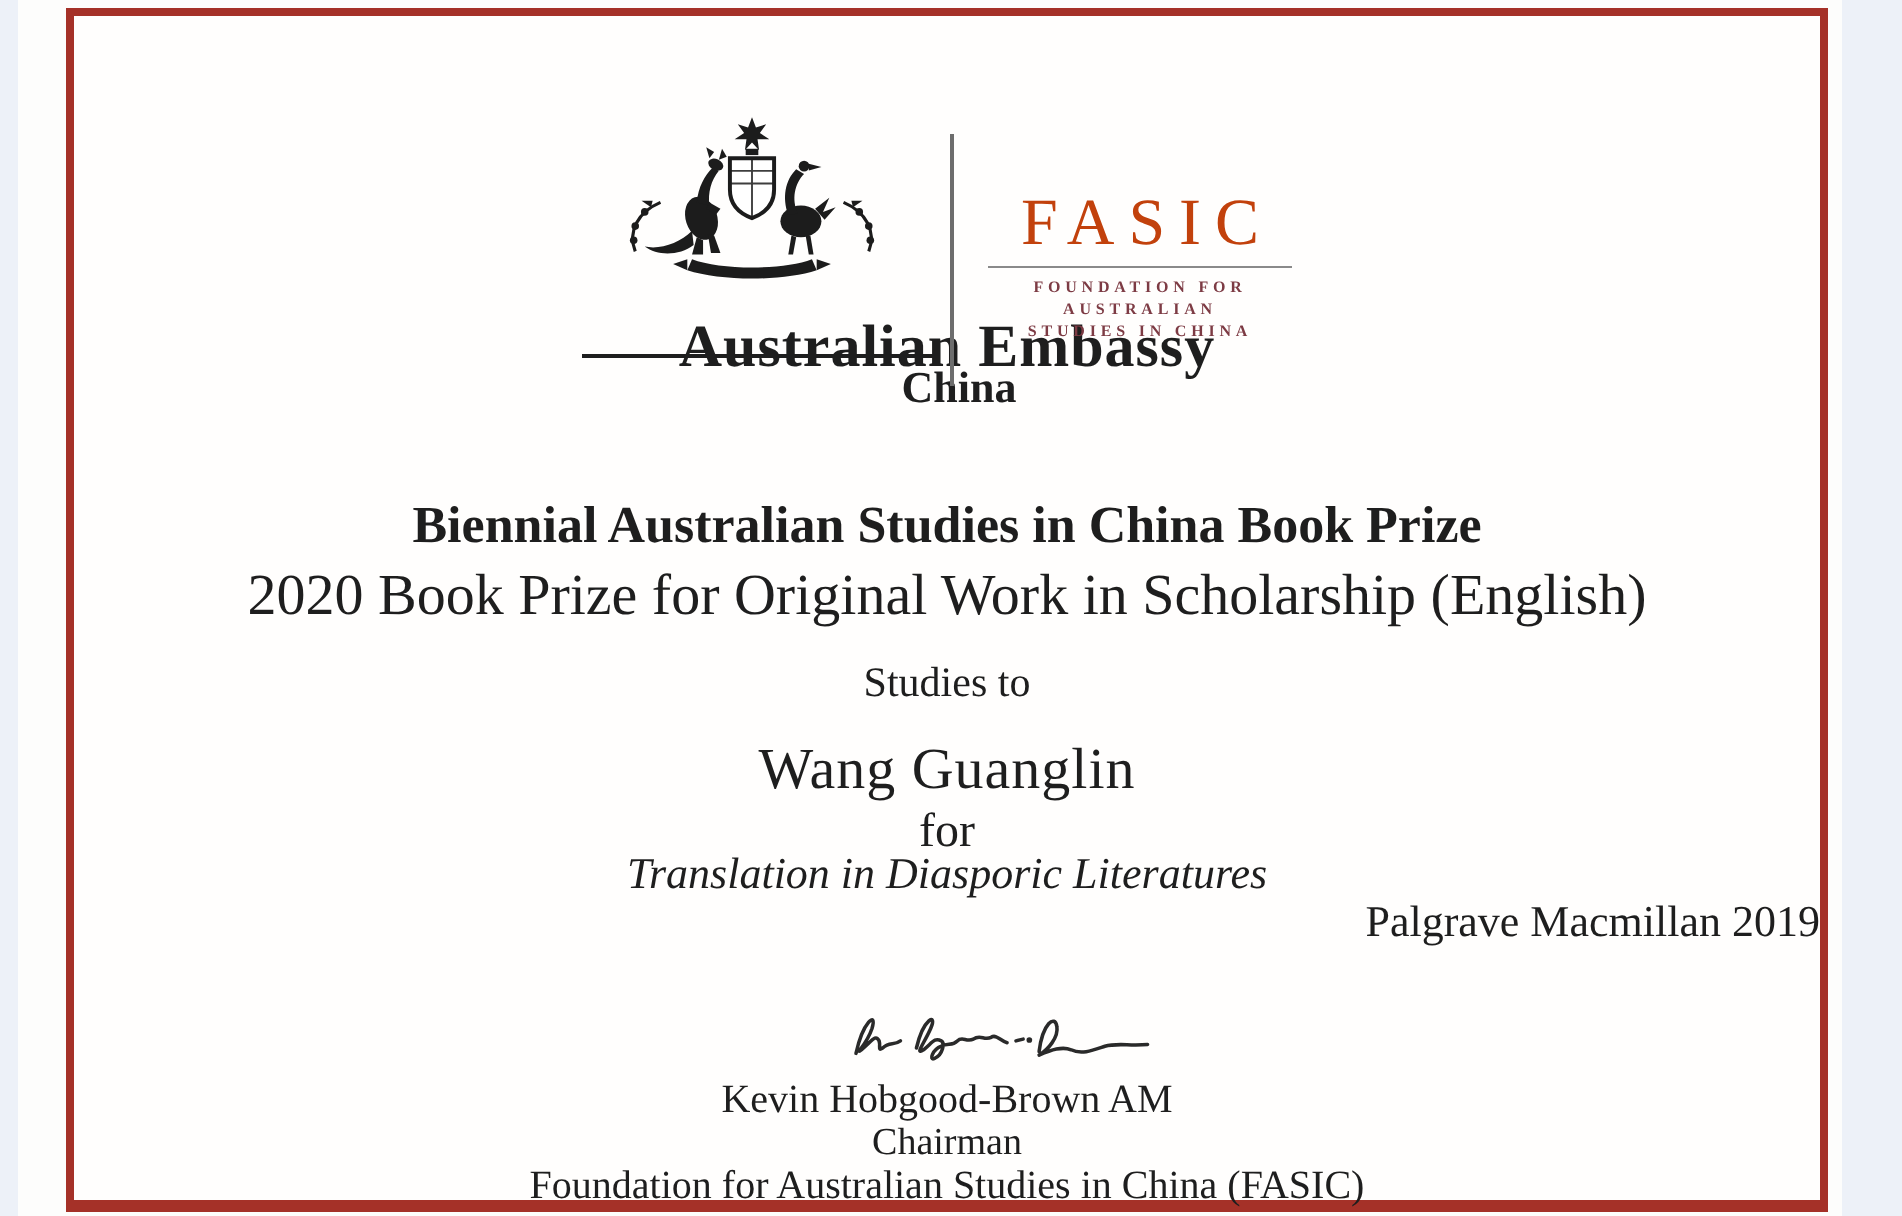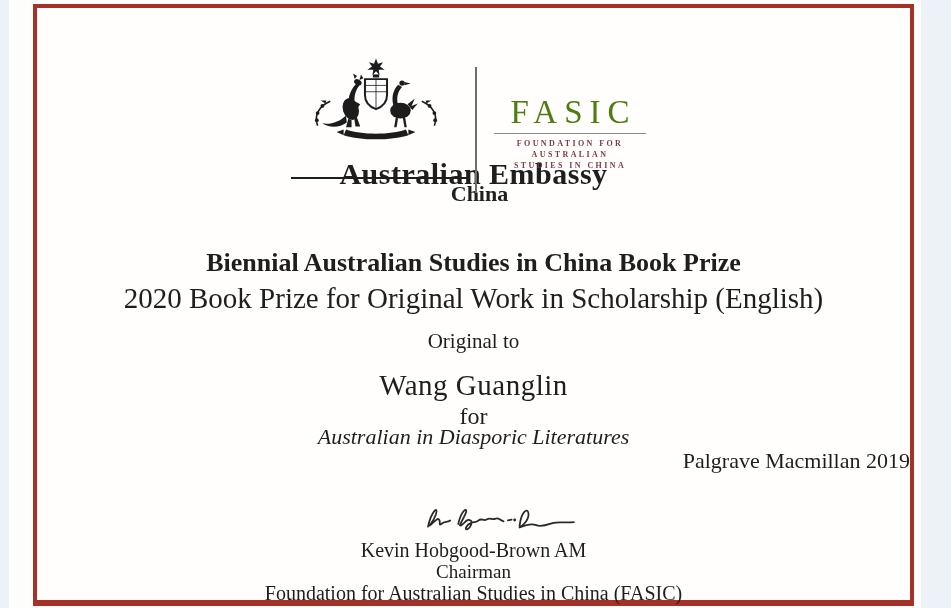--- a/index.html
+++ b/index.html
@@ -18,21 +18,21 @@
     background:#fffefd;
   }
   .abs{position:absolute;left:0;right:0;text-align:center;}
   
   .emblem{position:absolute;left:268px;top:50px;width:142px;height:88px;}
   .embassy-name{top:149px;font-size:30px;font-weight:bold;letter-spacing:.5px;}
   .embassy-rule{position:absolute;left:254px;top:169px;width:178px;height:2px;background:#1e1e1e;}
   .embassy-country{top:173px;font-size:22px;font-weight:bold;padding-left:12px;}
   .header-divider{position:absolute;left:438px;top:59px;width:2px;height:126px;background:#6d6d6d;}
   .fasic-block{position:absolute;left:448px;top:88px;width:170px;text-align:center;}
-  .fasic-acronym{font-size:33px;letter-spacing:7px;padding-left:7px;color:#4d7c0f;line-height:1;}
+  .fasic-acronym{font-size:33px;letter-spacing:7px;padding-left:7px;color:#c2410c;line-height:1;}
   .fasic-rule{width:152px;height:1px;background:#8a8a8a;margin:4px auto 5px auto;}
   .fasic-sub{font-size:8px;letter-spacing:2.4px;color:#7d3b44;font-weight:bold;line-height:1.35;}
   
   .title{top:240px;font-size:26px;font-weight:bold;}
   .subtitle{top:274px;font-size:29px;}
   .awarded-to{top:321px;font-size:21px;}
   .recipient{top:361px;font-size:29px;font-weight:normal;letter-spacing:.5px;}
   .for-label{top:395px;font-size:24px;}
   .work-title{top:416px;font-size:22px;font-style:italic;}
   .publisher{top:440px;font-size:22px;text-align:right;}
@@ -110,24 +110,24 @@
 
   <div class="fasic-block">
     <div class="fasic-acronym">FASIC</div>
     <div class="fasic-rule"></div>
     <div class="fasic-sub">FOUNDATION FOR AUSTRALIAN</div>
     <div class="fasic-sub">STUDIES IN CHINA</div>
   </div>
 
   <div class="abs title">Biennial Australian Studies in China Book Prize</div>
   <div class="abs subtitle">2020 Book Prize for Original Work in Scholarship (English)</div>
-  <div class="abs awarded-to">Original to</div>
+  <div class="abs awarded-to">Studies to</div>
   <div class="abs recipient">Wang Guanglin</div>
   <div class="abs for-label">for</div>
-  <div class="abs work-title">Australian in Diasporic Literatures</div>
+  <div class="abs work-title">Translation in Diasporic Literatures</div>
   <div class="abs publisher">Palgrave Macmillan 2019</div>
 
   <svg class="signature" viewBox="0 0 190 45" preserveAspectRatio="xMidYMid meet">
     <g fill="none" stroke="#2a2a2a" stroke-width="2" stroke-linecap="round" stroke-linejoin="round">
       <path d="M14 30 C18 12 26 6 23 16 C20 25 13 31 17 28 C23 23 25 19 27 23 C28 26 26 29 29 27 C33 23 35 26 39 23"></path>
       <path d="M48 27 C52 10 60 7 56 16 C52 25 47 31 52 28 C57 24 58 21 62 23 C64 24 63 31 58 33 C55 34 57 28 62 26 C66 24 68 26 71 23 C74 20 76 24 80 22 C84 19 86 23 90 21 C93 19 95 23 99 24"></path>
       <path d="M104 23 L108 22"></path>
       <path d="M117 29 C119 13 126 8 127 15 C128 21 122 28 117 31 C124 28 130 26 135 28 C141 31 148 28 154 26 C161 24 168 26 178 25"></path>
     </g>
     <circle cx="111.5" cy="22.5" r="1.6" fill="#2a2a2a"></circle>

